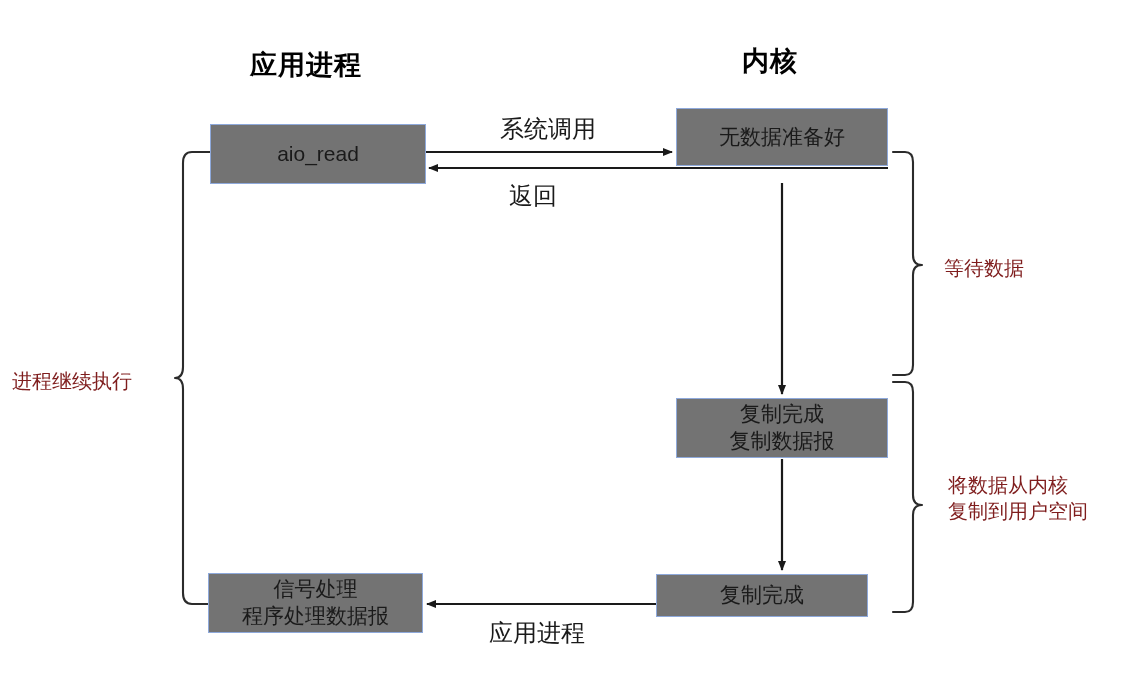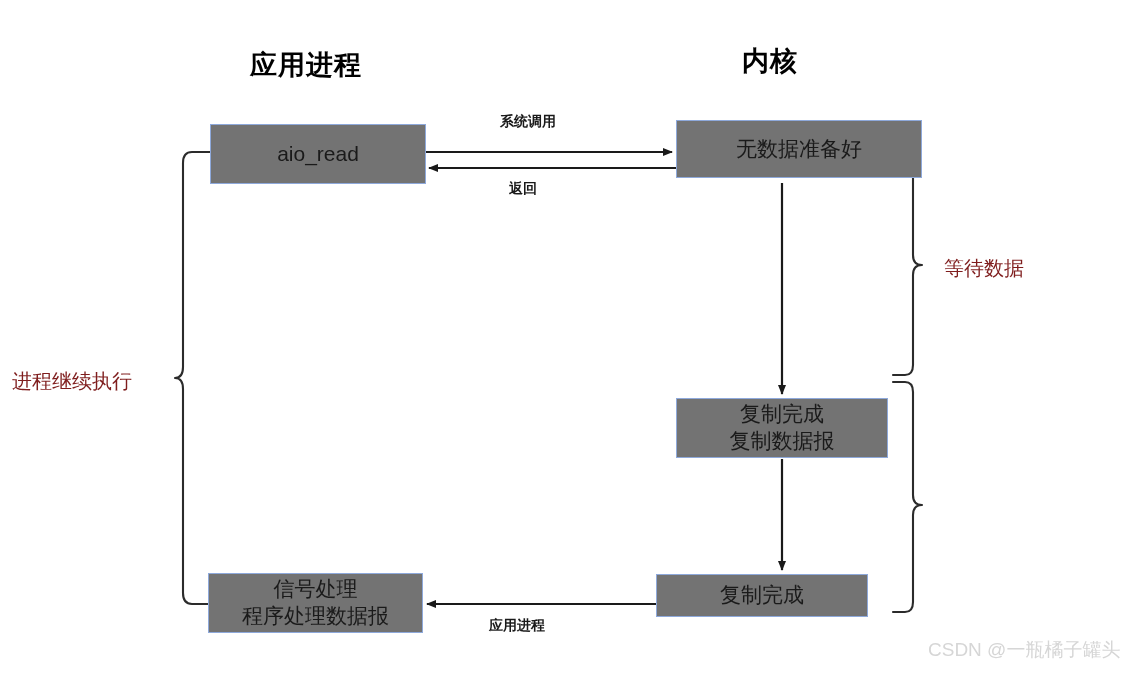--- a/index.html
+++ b/index.html
@@ -43,25 +43,24 @@
     color: #1a1a1a;
     font-size: 21px;
     line-height: 1.28;
     box-sizing: border-box;
   }
   .node .lines {
     display: block;
   }
   .edge-label {
     position: absolute;
-    font-size: 14px;
+    font-size: 24px;
     color: #1a1a1a;
     white-space: nowrap;
     text-align: right;
-    font-weight: bold;
   }
   .brace-label {
     position: absolute;
     font-size: 20px;
     color: #7f1d1d;
     line-height: 1.3;
     white-space: nowrap;
   }
   .watermark {
     position: absolute;
@@ -108,21 +107,21 @@
              L 913,602 Q 913,612 905,612 L 893,612" fill="none" stroke="#2b2b2b" stroke-width="2.1" stroke-linecap="round" stroke-linejoin="round"></path>
   </svg>
 
   <div class="col-title" style="left:250px; top:47px;">应用进程</div>
   <div class="col-title" style="left:742px; top:43px;">内核</div>
 
   <div class="node" style="left:210px; top:124px; width:216px; height:60px;">
     <span class="lines">aio_read</span>
   </div>
 
-  <div class="node" style="left:676px; top:120px; width:246px; height:58px;justify-content:center;">
+  <div class="node" style="left:676px; top:108px; width:212px; height:58px;justify-content:center;">
     <span class="lines">无数据准备好</span>
   </div>
 
   <div class="node" style="left:676px; top:398px; width:212px; height:60px;">
     <span class="lines">
       <span>复制完成</span><br>
       <span>复制数据报</span>
     </span>
   </div>
 
@@ -138,16 +137,19 @@
   </div>
 
   <div class="edge-label" style="left:500px; top:113px;">系统调用</div>
   <div class="edge-label" style="left:509px; top:180px;">返回</div>
   <div class="edge-label" style="left:489px; top:617px;">应用进程</div>
 
   <div class="brace-label" style="left:12px; top:368px;">进程继续执行</div>
 
   <div class="brace-label" style="left:944px; top:255px;">等待数据</div>
 
+  <div class="brace-label" style="left:948px; top:472px;">
+    <span>将数据从内核</span><br>
+    <span>复制到用户空间</span>
+  </div>
 
-  <div class="watermark" style="left:928px; top:637px;">CSDN @一瓶橘子罐头</div>
 
 </div>
 
 </body></html>

